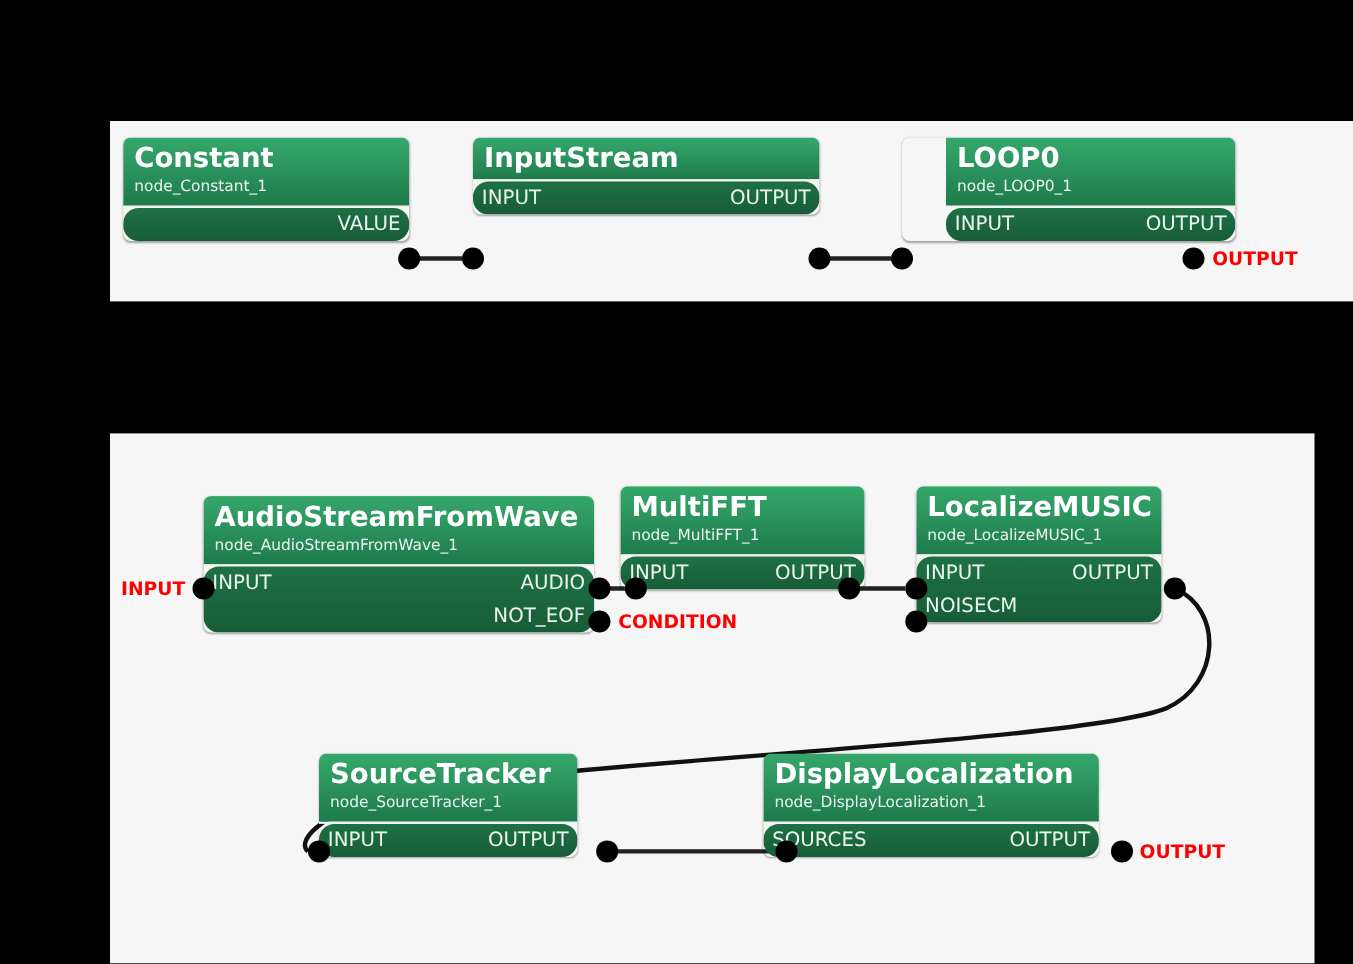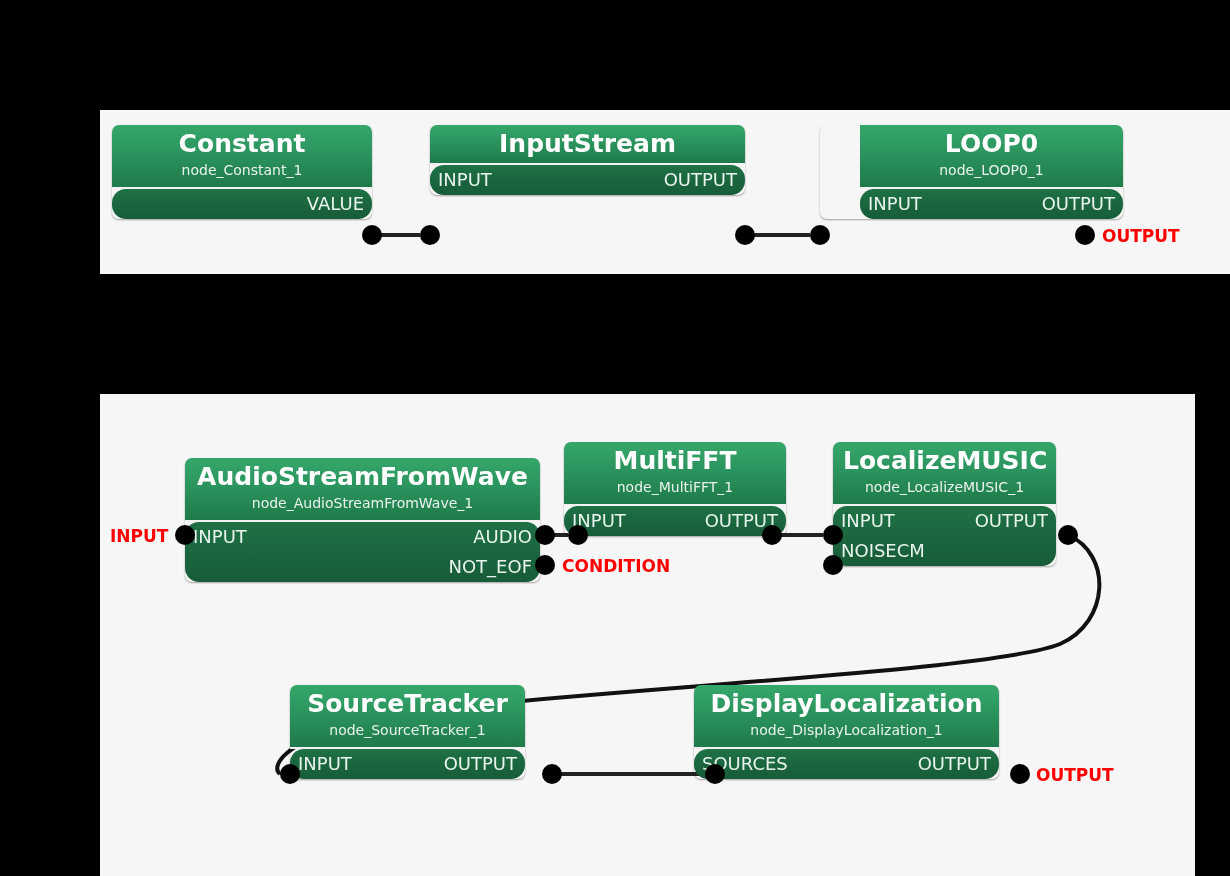--- a/index.html
+++ b/index.html
@@ -46,21 +46,21 @@
   
   .node {
     position: absolute;
     border-radius: 7px;
     overflow: hidden;
     box-shadow: 0 1px 2px rgba(0,0,0,0.35);
   }
   .node-header {
     background: linear-gradient(180deg, #35a76a 0%, #2d9760 38%, #1e7a4a 100%);
     padding: 4px 10px 5px 10px;
-    text-align: center;
+    text-align: left;
     border-bottom: 2px solid #f2f2f2;
   }
   .node-title {
     color: #ffffff;
     font-weight: bold;
     font-size: 25px;
     line-height: 29px;
     letter-spacing: 0px;
     white-space: nowrap;
   }
@@ -167,21 +167,21 @@
 
 <div class="panel" id="panel-bottom">
 
   <svg class="edge-layer">
     <line x1="415" y1="141" x2="468" y2="141" stroke="#222222" stroke-width="4"></line>
     <line x1="672" y1="141" x2="723" y2="141" stroke="#222222" stroke-width="4"></line>
     <path d="M 968 141 C 1012 160 1010 228 960 250 C 880 282 360 300 250 330 C 186 348 170 372 180 380" fill="none" stroke="#111111" stroke-width="4"></path>
     <line x1="452" y1="380" x2="605" y2="380" stroke="#222222" stroke-width="4"></line>
   </svg>
 
-  <div class="node" style="left:85px; top:64px; width:355px;">
+  <div class="node" style="left:85px; top:57px; width:355px;">
     <div class="node-header">
       <div class="node-title">AudioStreamFromWave</div>
       <div class="node-subtitle">node_AudioStreamFromWave_1</div>
     </div>
     <div class="node-ports">
       <div class="port-row">
         <span class="port-label in">INPUT</span>
         <span class="port-label out">AUDIO</span>
       </div>
       <div class="port-row">

